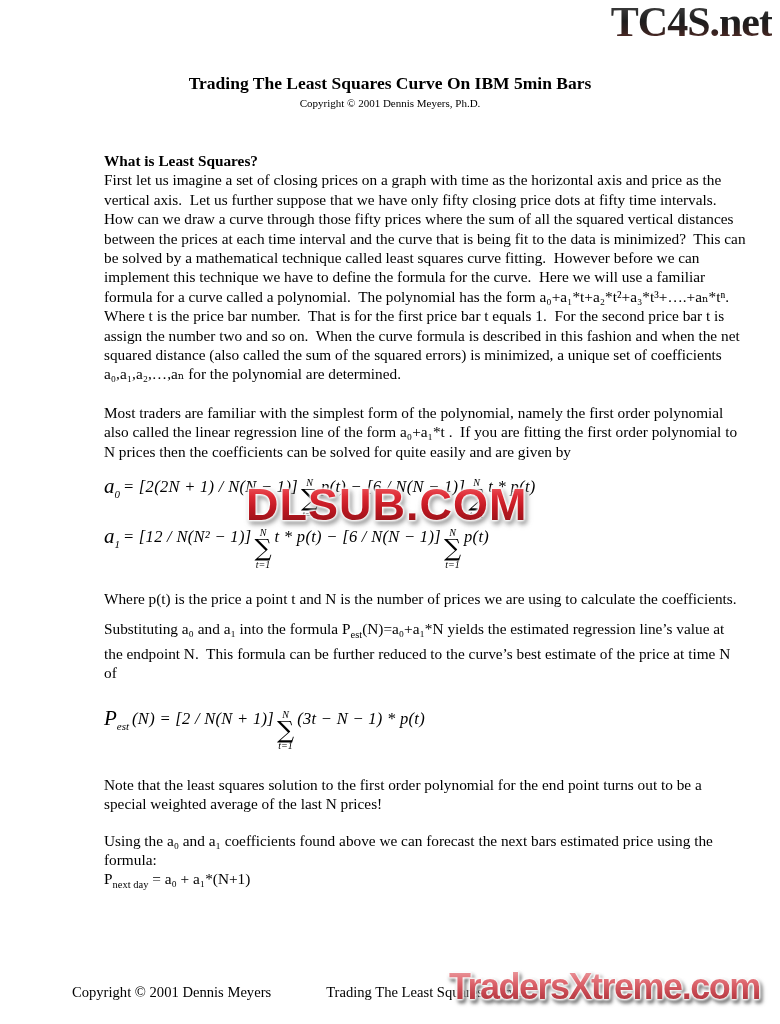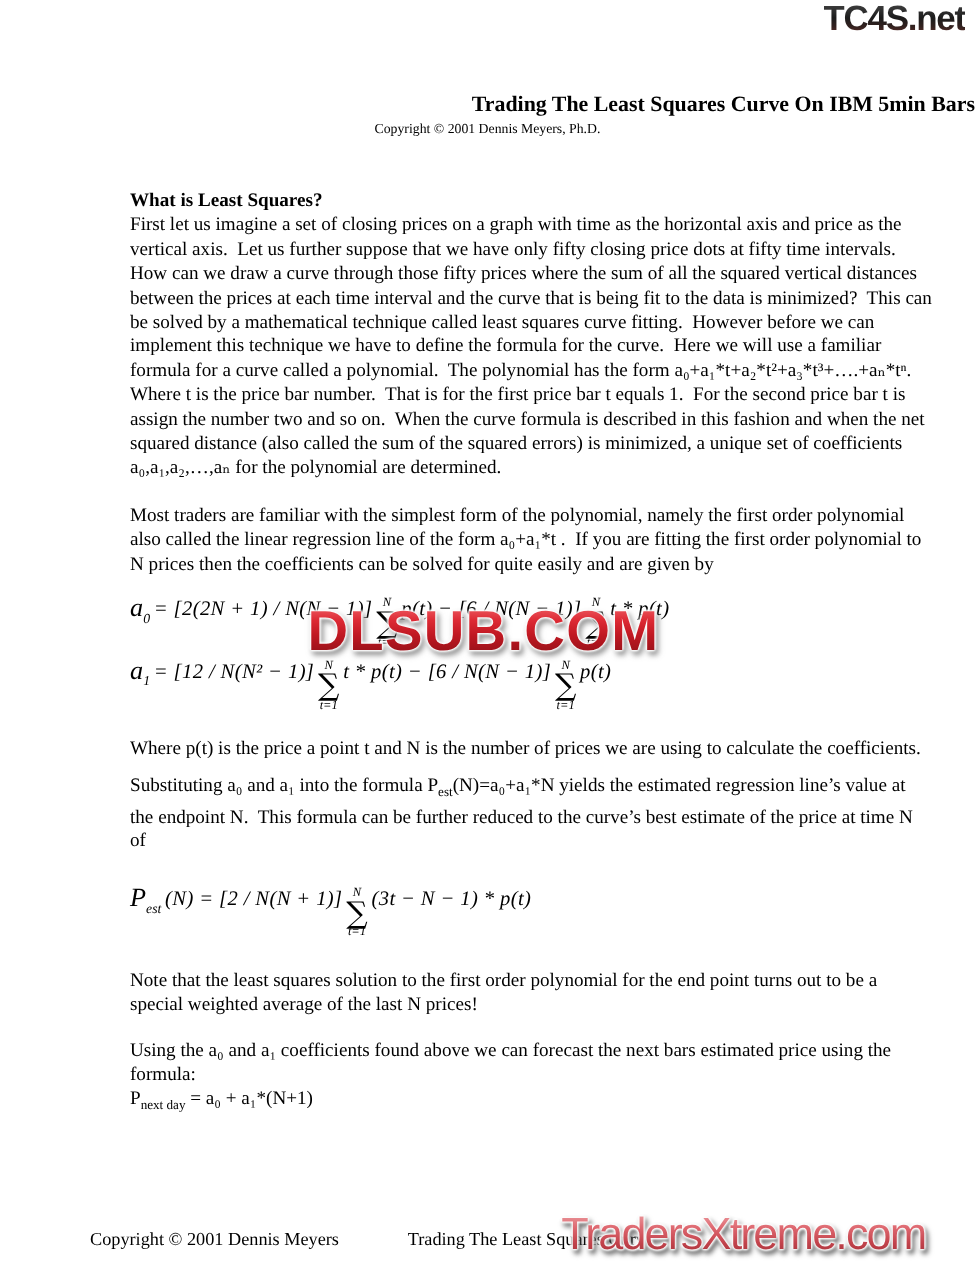--- a/index.html
+++ b/index.html
@@ -4,30 +4,30 @@
 <style>
   html,body{margin:0;padding:0;background:#fff;}
   .page{
     position:relative;width:780px;height:1024px;background:#ffffff;
     font-family:"Liberation Serif","DejaVu Serif",serif;color:#000;overflow:hidden;
   }
 
   
   .logo-tc4s{
     position:absolute;top:1px;right:8px;
-    font-family:Liberation Sans, sans-serif;
-    font-weight:800;font-size:28px;letter-spacing:-1px;line-height:1;
+    font-family:Liberation Serif, serif;
+    font-weight:800;font-size:42px;letter-spacing:-1px;line-height:1;
     background:linear-gradient(180deg,#474747 0%,#1c1c1c 48%,#32211f 72%,#6b322b 100%);
     -webkit-background-clip:text;background-clip:text;color:transparent;
     filter:blur(.3px);
   }
 
   
   .titleblock{position:absolute;top:73px;left:0;width:100%;text-align:center;}
-  .title{font-size:17.5px;font-weight:bold;text-align:right;}
+  .title{font-size:17.5px;font-weight:bold;}
   .subtitle{font-size:11px;margin-top:3px;}
 
   
   .content{position:absolute;left:72px;top:151px;width:642px;font-size:15.3px;line-height:19.4px;margin-left:32px;}
   .h2{font-weight:bold;margin:0;}
   .para{margin:0;white-space:pre-wrap;}
   .mt-p2{margin-top:19px;}
   .mt-fgroup{margin-top:16px;}
   .mt-p3{margin-top:12px;}
   .mt-p4{margin-top:10px;}
@@ -58,21 +58,21 @@
     -webkit-background-clip:text;background-clip:text;color:transparent;
   }
   .wm-dlsub{
     left:246px;top:482px;font-weight:900;font-size:45px;letter-spacing:1px;
     background:linear-gradient(180deg,#f2686e 0%,#dd2a34 32%,#c01822 58%,#8c1016 100%);
     -webkit-background-clip:text;background-clip:text;
     filter:drop-shadow(0 0 1px #fff) drop-shadow(0 0 1px #fff) drop-shadow(0 0 1px #fff)
            drop-shadow(2px 3px 2px rgba(70,70,70,.55));
   }
   .wm-traders{
-    left:449px;top:969px;font-weight:400;font-size:36px;letter-spacing:-1.5px;
+    left:449px;top:969px;font-weight:700;font-size:36px;letter-spacing:-1.5px;
     background:linear-gradient(180deg,#eda0a4 0%,#dd666e 38%,#c2434c 70%,#a5333a 100%);
     -webkit-background-clip:text;background-clip:text;
     filter:drop-shadow(0 0 1px #fff) drop-shadow(0 0 1px #fff) drop-shadow(0 0 1px #fff)
            drop-shadow(2px 3px 1.5px rgba(60,60,60,.7));
   }
 </style>
 </head>
 <body>
 
 <div class="page">

